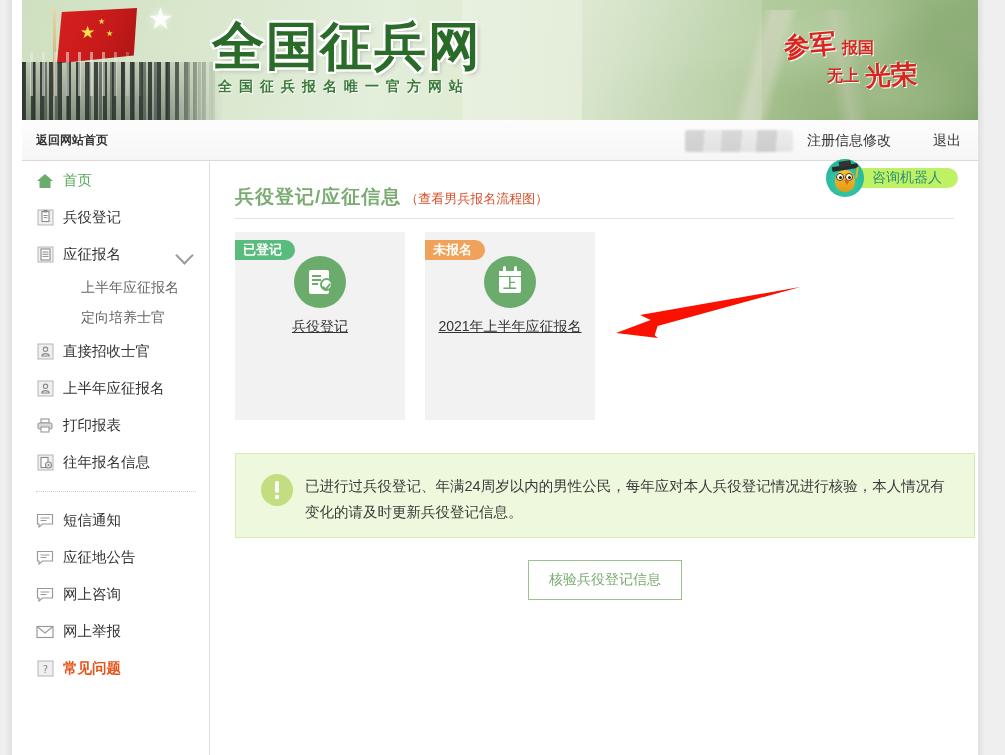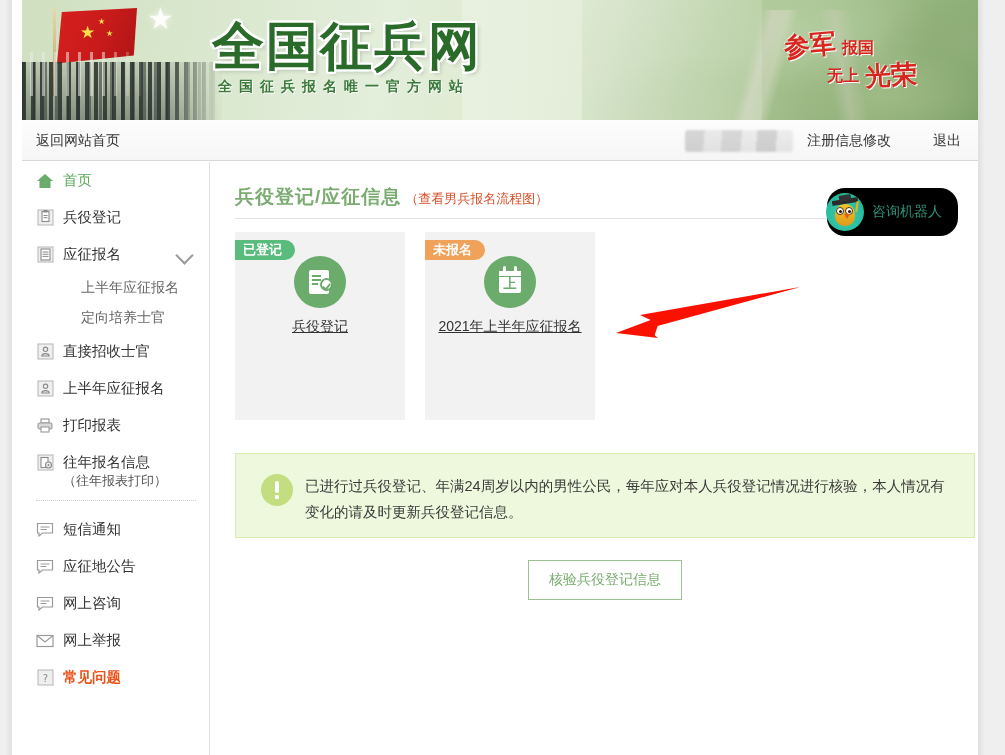--- a/index.html
+++ b/index.html
@@ -126,21 +126,21 @@
   
   .topnav {
     position: absolute; left: 22px; top: 120px;
     width: 956px; height: 41px;
     background: linear-gradient(to bottom, #fdfdfd, #f6f6f6);
     border-bottom: 1px solid #d9d9d9;
     box-sizing: border-box;
   }
   .topnav-home {
     position: absolute; left: 14px; top: 12px;
-    font-size: 14px; font-weight: normal; color: #333;
+    font-size: 12px; font-weight: bold; color: #333;
     cursor: pointer;
   }
   .topnav-user-blur {
     position: absolute; right: 185px; top: 10px;
     width: 108px; height: 22px;
     border-radius: 3px;
     background:
       linear-gradient(95deg, rgba(200,200,200,0.55) 0 18%, rgba(235,235,235,0.5) 18% 34%, rgba(205,205,205,0.6) 34% 52%, rgba(240,240,240,0.5) 52% 66%, rgba(198,198,198,0.6) 66% 84%, rgba(242,242,242,0.45) 84% 100%),
       linear-gradient(to bottom, #e9e9e9, #d8d8d8);
     filter: blur(1.1px);
@@ -206,24 +206,24 @@
     font-size: 19px; font-weight: bold; color: #7aab70; letter-spacing: 1px;
   }
   .page-title-link {
     margin-left: 4px; font-size: 13px; color: #d8502a; cursor: pointer;
   }
   .title-rule {
     position: absolute; left: 24px; top: 56px; width: 719px; height: 1px;
     background: #e3e3e3;
   }
   .robot {
-    position: absolute; right: 20px; top: 26px;
+    position: absolute; right: 20px; top: 6px;
     display: flex; align-items: center;
-    height: 48px; padding-right: 16px;
-    background: #000000; border-radius: 18px;
+    height: 20px; padding-right: 16px;
+    background: #bef264; border-radius: 18px;
     cursor: pointer;
   }
   .robot-avatar {
     width: 38px; height: 38px; margin: -1px 8px 0 -1px;
     border-radius: 50%;
     background: radial-gradient(circle at 50% 60%, #3fcfb0 0%, #27b79a 70%, #1fa98c 100%);
     position: relative; overflow: hidden;
     flex: 0 0 38px;
   }
   .owl-body {
@@ -484,21 +484,20 @@
       <span class="ico">
         <svg width="17" height="17" viewBox="0 0 17 17">
             <rect x="1" y="1" width="15" height="15" fill="#efefef" stroke="#b5b5b5"></rect>
             <rect x="4" y="3.5" width="7" height="10" fill="#fff" stroke="#8a8a8a" stroke-width="1.1"></rect>
             <circle cx="11.5" cy="11" r="3" fill="#efefef" stroke="#8a8a8a" stroke-width="1.1"></circle>
             <circle cx="11.5" cy="11" r="1" fill="#8a8a8a"></circle>
           </svg>
       </span>
       <span class="lbl">往年报名信息</span>
     </div>
-    <div class="side-note">（往年报表打印）</div>
 
     <div class="side-divider"></div>
 
     <div class="side-item">
       <span class="ico">
         <svg width="18" height="16" viewBox="0 0 18 16">
             <path d="M1.5 1.5 H16.5 V11 H6.5 L3 14 V11 H1.5 Z" fill="#fff" stroke="#9a9a9a" stroke-width="1.2"></path>
             <rect x="4.5" y="4.5" width="9" height="1" fill="#9a9a9a"></rect>
             <rect x="4.5" y="7" width="6" height="1" fill="#9a9a9a"></rect>
           </svg>

